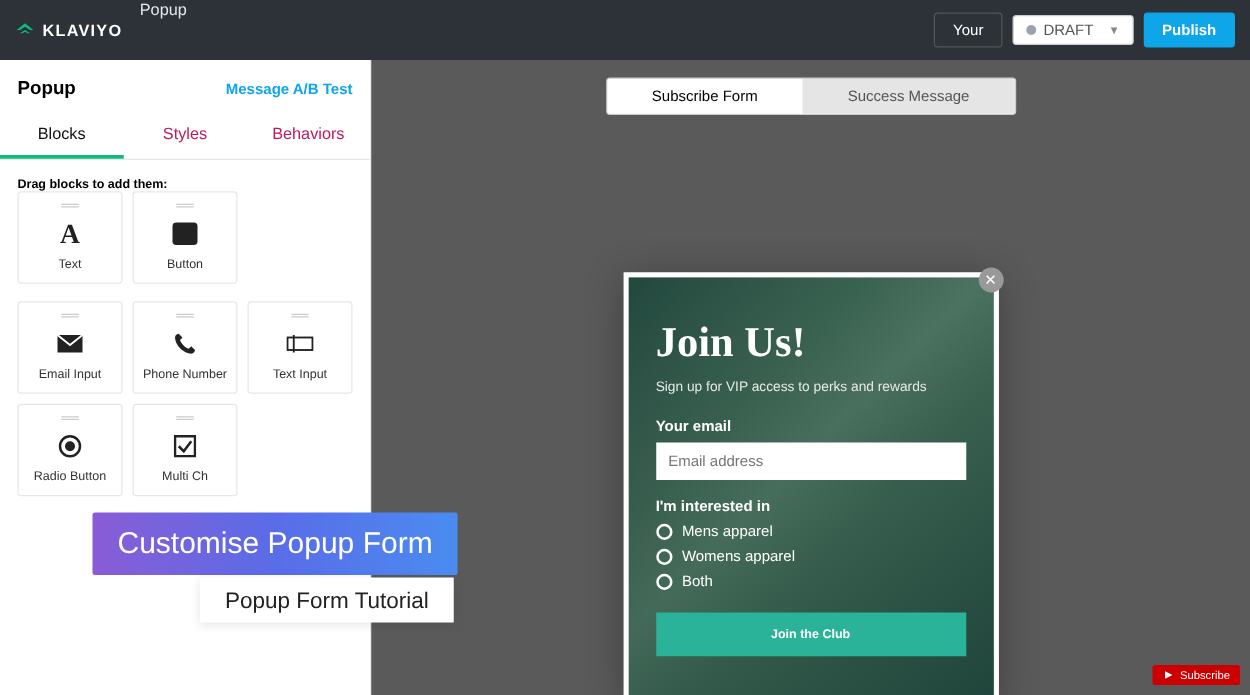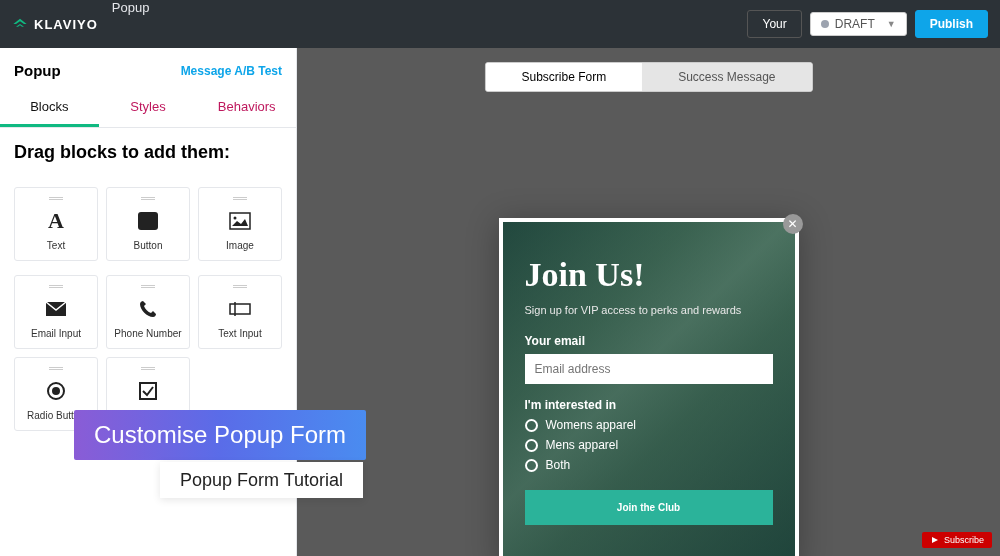--- a/index.html
+++ b/index.html
@@ -17,21 +17,21 @@
 
 .main{display:flex;height:518px}
 .sidebar{width:297px;border-right:1px solid #e5e7eb;display:flex;flex-direction:column;background:#fff}
 .side-head{display:flex;align-items:center;justify-content:space-between;padding:14px 14px 10px}
 .side-head h2{font-size:15px;font-weight:700}
 .ab-link{color:#0ea5e9;font-size:12px;font-weight:600;cursor:pointer}
 .tabs{display:flex;border-bottom:1px solid #e5e7eb}
 .tab{flex:1;text-align:center;font-size:13px;padding:10px 0;color:#be185d;cursor:pointer;border-bottom:3px solid transparent}
 .tab.active{border-bottom-color:#10b981;color:#111}
 .side-body{padding:14px;overflow:hidden}
-.drag-hint{font-size:18px;font-weight:700;margin-bottom:24px}
+.drag-hint{font-size:10px;font-weight:700;margin-bottom:0}
 .section-label{font-size:10px;font-weight:700;letter-spacing:0.5px;color:#555;margin:6px 0 8px}
 .grid{display:grid;grid-template-columns:repeat(3,1fr);gap:8px;margin-bottom:14px}
 .card{border:1px solid #e5e7eb;border-radius:3px;height:74px;display:flex;flex-direction:column;align-items:center;justify-content:center;gap:8px;cursor:grab;background:#fff}
 .card .handle{width:14px;height:3px;border-top:1px solid #ccc;border-bottom:1px solid #ccc;margin-bottom:2px}
 .card .ico{height:22px;display:flex;align-items:center;justify-content:center;color:#222}
 .card .lbl{font-size:10px;color:#333}
 
 .canvas{flex:1;background:#5a5a5a;display:flex;align-items:flex-end;justify-content:center;position:relative}
 .step-tabs{position:absolute;top:14px;left:50%;transform:translateX(-50%);display:flex;border:1px solid #ccc;border-radius:3px;overflow:hidden;background:#fff}
 .step{font-size:12px;padding:7px 36px;background:#fff;cursor:pointer}
@@ -96,31 +96,20 @@
             </div>
             <div class="lbl">Text</div>
           </div>
         <div class="card">
             <div class="handle"></div>
             <div class="ico">
               <span style="width:20px;height:18px;background:#222;border-radius:3px;display:block"></span>
             </div>
             <div class="lbl">Button</div>
           </div>
-        <div class="card">
-            <div class="handle"></div>
-            <div class="ico">
-              <svg width="22" height="18" viewBox="0 0 22 18">
-                <rect x="1" y="1" width="20" height="16" fill="none" stroke="#222" stroke-width="1.5"></rect>
-                <circle cx="6" cy="6" r="1.5" fill="#222"></circle>
-                <path d="M3 14 L8 9 L12 12 L16 7 L19 14 Z" fill="#222"></path>
-              </svg>
-            </div>
-            <div class="lbl">Image</div>
-          </div>
       </div>
       <div class="grid">
         <div class="card">
             <div class="handle"></div>
             <div class="ico">
               <svg width="22" height="16" viewBox="0 0 22 16">
                 <rect x="1" y="1" width="20" height="14" fill="#222"></rect>
                 <path d="M1 1 L11 9 L21 1" fill="none" stroke="#fff" stroke-width="1.5"></path>
               </svg>
             </div>
@@ -178,25 +167,25 @@
       <div class="close">✕</div>
       <div class="popup-inner">
         <h1>Join Us!</h1>
         <div class="sub">Sign up for VIP access to perks and rewards</div>
         <div class="flabel">Your email</div>
         <input class="finput" placeholder="Email address" style="">
         <div class="flabel">I'm interested in</div>
         <div class="radios">
           <div class="ro">
               <span class="rc"></span>
-              <span>Womens apparel</span>
+              <span>Mens apparel</span>
             </div>
           <div class="ro">
               <span class="rc"></span>
-              <span>Mens apparel</span>
+              <span>Womens apparel</span>
             </div>
           <div class="ro">
               <span class="rc"></span>
               <span>Both</span>
             </div>
         </div>
         <button class="cta">Join the Club</button>
       </div>
     </div>
   </div>

